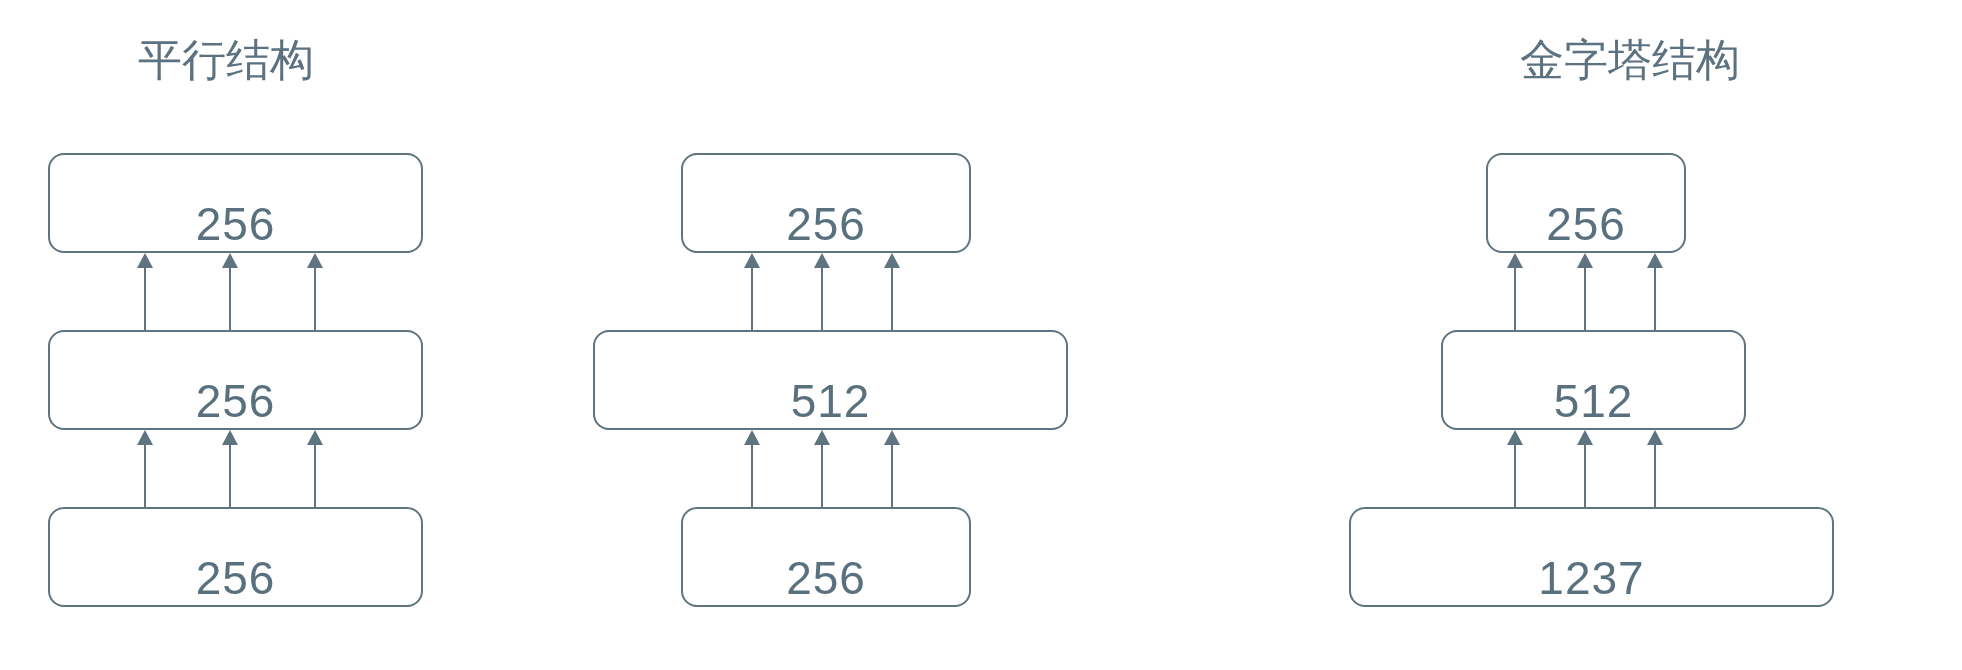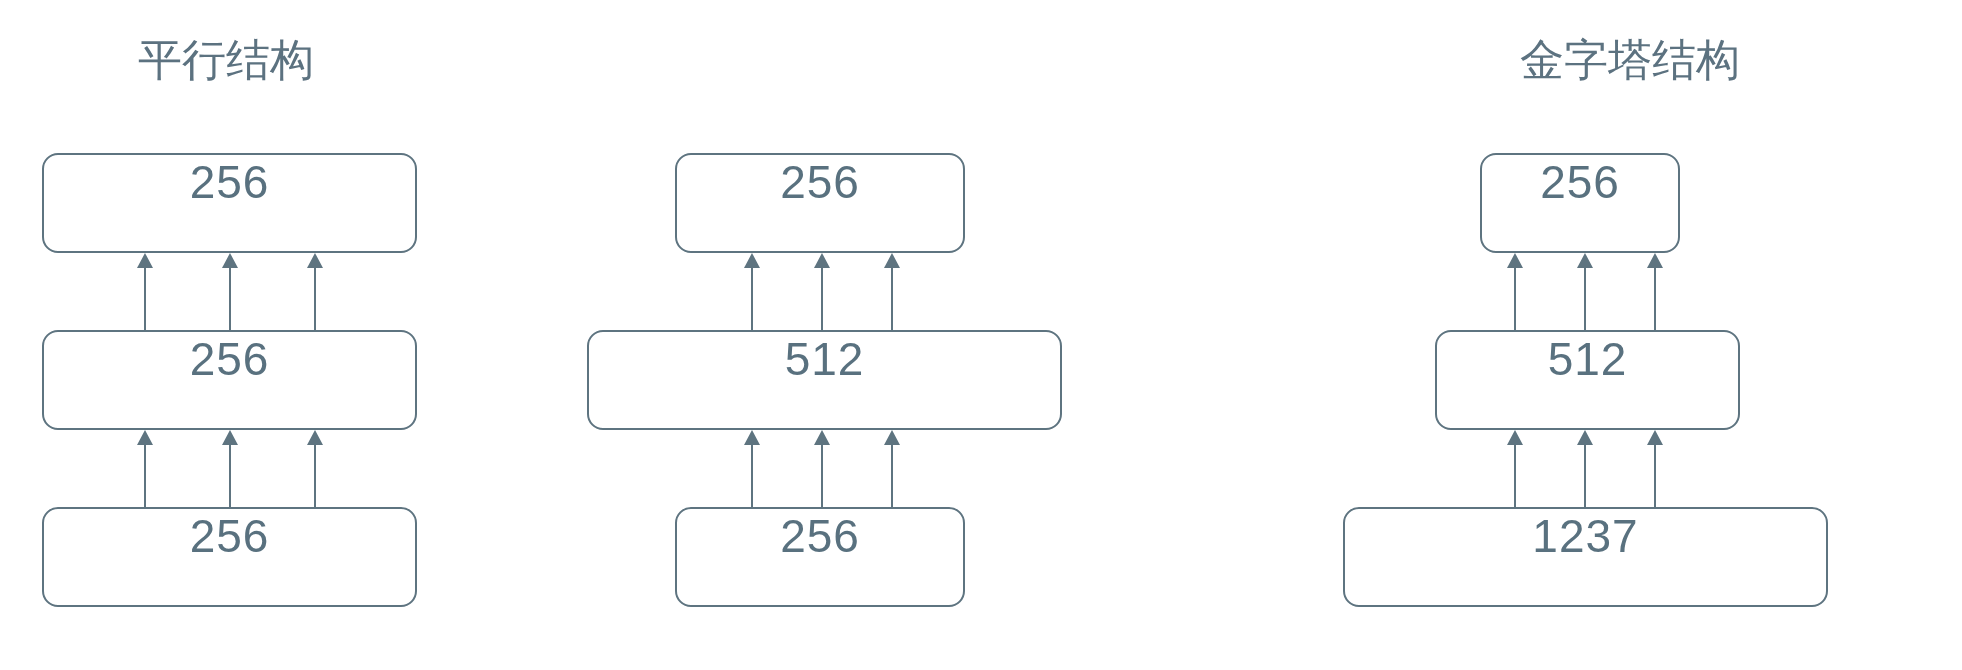--- a/index.html
+++ b/index.html
@@ -25,22 +25,23 @@
     white-space: nowrap;
   }
   .layer-box {
     position: absolute;
     height: 100px;
     box-sizing: border-box;
     border: 2.5px solid #5e7480;
     border-radius: 16px;
     background: #ffffff;
     display: flex;
-    align-items: flex-start;
+    align-items: flex-end;
     justify-content: center;
+    margin-left: 6px;
   }
   .layer-label {
     font-size: 46px;
     color: #59717f;
     letter-spacing: 1px;
   }
   .arrow {
     position: absolute;
     width: 16px;
     display: flex;

